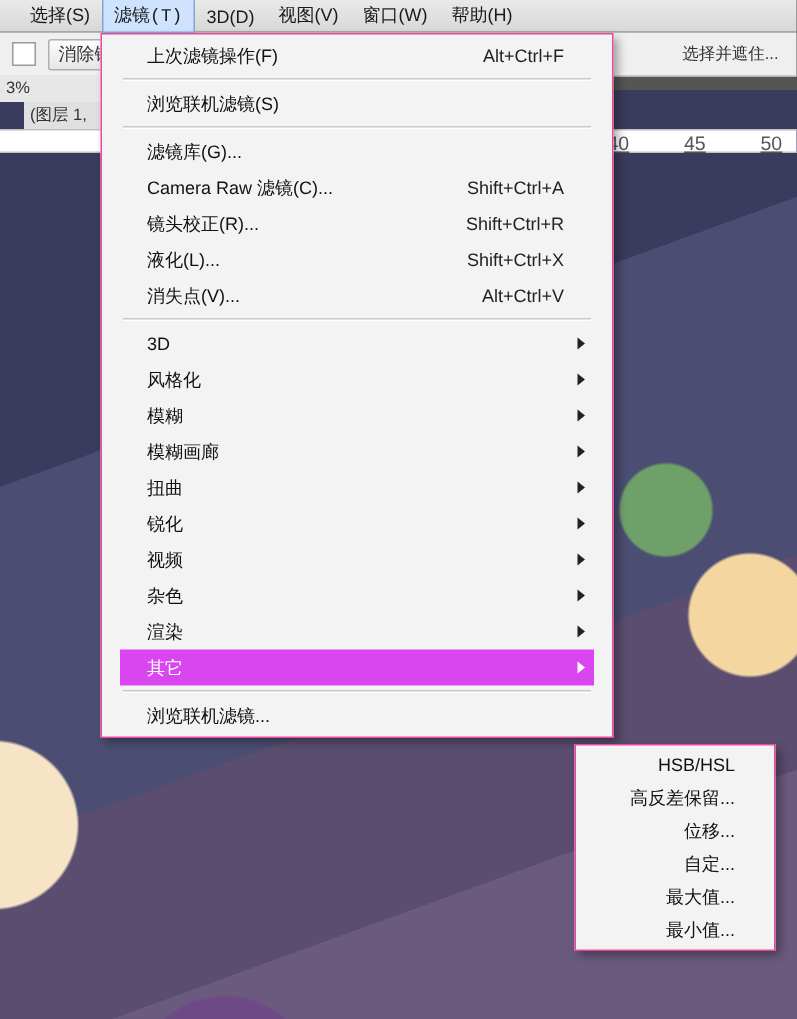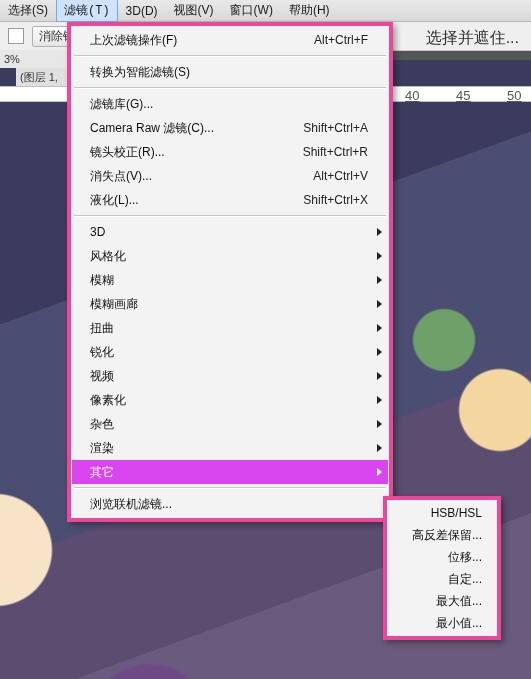--- a/index.html
+++ b/index.html
@@ -6,32 +6,32 @@
   .canvas-bg{position:absolute;left:-60px;top:60px;width:700px;height:700px;
     background:
       radial-gradient(circle at 80% 50%, #f3d6a0 0 40px, transparent 42px),
       radial-gradient(circle at 8% 70%, #f7e3c6 0 55px, transparent 57px),
       radial-gradient(circle at 30% 95%, #6d4a86 0 60px, transparent 62px),
       radial-gradient(circle at 72% 40%, #6fa06a 0 30px, transparent 32px),
       radial-gradient(circle at 90% 35%, #6fa06a 0 30px, transparent 32px),
       radial-gradient(circle at 70% 98%, #2e2a2a 0 60px, transparent 62px),
       linear-gradient(160deg,#3b3c5d 0 30%, #4c4d73 30% 55%, #5a4d6f 55% 70%, #6a5a7e 70% 100%);
   }
-  .menubar{position:absolute;left:0;top:0;width:531px;height:22px;background:linear-gradient(#e9e9e9,#d8d8d8);border-bottom:1px solid #b6b6b6;display:flex;align-items:center;padding-left:0;box-sizing:border-box;color:#1a1a1a;}
+  .menubar{position:absolute;left:0;top:0;width:531px;height:22px;background:linear-gradient(#e9e9e9,#d8d8d8);border-bottom:1px solid #b6b6b6;display:flex;align-items:center;padding-left:12px;box-sizing:border-box;color:#1a1a1a;}
   .menubar .mi{padding:3px 8px;cursor:default;}
   .menubar .mi.active{background:#cfe3ff;border:1px solid #7da7d9;padding:2px 7px;font-family:Liberation Mono, monospace;}
   .toolbar{position:absolute;left:0;top:22px;width:531px;height:28px;background:#efefef;border-bottom:1px solid #c9c9c9;display:flex;align-items:center;color:#333;}
   .toolbar .sq{width:14px;height:14px;border:1px solid #9a9a9a;margin:0 0 0 8px;background:#fff;}
   .toolbar .tb-btn{margin-left:8px;padding:1px 6px;border:1px solid #b0b0b0;background:linear-gradient(#fdfdfd,#e6e6e6);border-radius:2px;position:relative;z-index:0;}
-  .toolbar .hint{position:absolute;right:12px;top:6px;font-size:16px;color:#333;}
+  .toolbar .hint{position:absolute;right:12px;top:6px;font-size:11px;color:#333;}
   .statusbar{position:absolute;left:0;top:50px;width:68px;height:18px;background:#e7e7e7;color:#333;font-size:11px;line-height:18px;padding-left:4px;}
   .status-txt{position:absolute;left:16px;top:68px;height:18px;line-height:18px;color:#333;font-size:11px;padding-left:4px;width:68px;background:#e0e0e0;white-space:nowrap;overflow:hidden;}
   .ruler-h{position:absolute;left:0;top:86px;width:531px;height:14px;background:#fff;border-top:1px solid #c0c0c0;border-bottom:1px solid #c0c0c0;}
   .ruler-h .tick{position:absolute;top:1px;font-size:13px;color:#555;text-decoration:underline;}
-  .menu{position:absolute;background:#f3f3f3;border:4px solid #ec4899;box-shadow:3px 3px 6px rgba(0,0,0,.35);padding:2px 1px;}
+  .menu{position:absolute;background:#f3f3f3;border:1px solid #ec4899;box-shadow:3px 3px 6px rgba(0,0,0,.35);padding:2px 12px;}
   .menu .row{display:flex;align-items:center;height:22px;padding:0 20px 0 18px;color:#111;cursor:default;white-space:nowrap;position:relative;}
   .menu .row.tall{height:24px;}
   .menu .row .lbl{flex:1;}
   .menu .row .sc{color:#222;margin-left:30px;}
   .menu .row .arrow{position:absolute;right:6px;top:50%;transform:translateY(-50%);width:0;height:0;border-top:4px solid transparent;border-bottom:4px solid transparent;border-left:5px solid #222;}
   .menu .row.hl{background:#d946ef;color:#fff;}
   .menu .row.hl .arrow{border-left-color:#fff;}
   .menu .sep{height:1px;margin:3px 2px;background:#c7c7c7;border-bottom:1px solid #fff;}
   .menu.main{left:67px;top:22px;width:316px;}
   .menu.sub{left:383px;top:496px;width:108px;}
@@ -70,41 +70,41 @@
   <span class="tick" style="left:507px">50</span>
 </div>
 
 <div class="menu main" id="filter-menu">
     <div class="row tall">
       <span class="lbl">上次滤镜操作(F)</span>
       <span class="sc">Alt+Ctrl+F</span>
     </div>
     <div class="sep"></div>
     <div class="row tall">
-      <span class="lbl">转换为智能滤镜(S)</span>
+      <span class="lbl">浏览联机滤镜(S)</span>
     </div>
     <div class="sep"></div>
     <div class="row tall">
       <span class="lbl">滤镜库(G)...</span>
     </div>
     <div class="row tall">
       <span class="lbl">Camera Raw 滤镜(C)...</span>
       <span class="sc">Shift+Ctrl+A</span>
     </div>
     <div class="row tall">
       <span class="lbl">镜头校正(R)...</span>
       <span class="sc">Shift+Ctrl+R</span>
     </div>
     <div class="row tall">
+      <span class="lbl">液化(L)...</span>
+      <span class="sc">Shift+Ctrl+X</span>
+    </div>
+    <div class="row tall">
       <span class="lbl">消失点(V)...</span>
       <span class="sc">Alt+Ctrl+V</span>
-    </div>
-    <div class="row tall">
-      <span class="lbl">液化(L)...</span>
-      <span class="sc">Shift+Ctrl+X</span>
     </div>
     <div class="sep"></div>
     <div class="row tall">
       <span class="lbl">3D</span>
       <span class="arrow"></span>
     </div>
     <div class="row tall">
       <span class="lbl">风格化</span>
       <span class="arrow"></span>
     </div>
@@ -119,24 +119,20 @@
     <div class="row tall">
       <span class="lbl">扭曲</span>
       <span class="arrow"></span>
     </div>
     <div class="row tall">
       <span class="lbl">锐化</span>
       <span class="arrow"></span>
     </div>
     <div class="row tall">
       <span class="lbl">视频</span>
-      <span class="arrow"></span>
-    </div>
-    <div class="row tall">
-      <span class="lbl">像素化</span>
       <span class="arrow"></span>
     </div>
     <div class="row tall">
       <span class="lbl">杂色</span>
       <span class="arrow"></span>
     </div>
     <div class="row tall">
       <span class="lbl">渲染</span>
       <span class="arrow"></span>
     </div>

